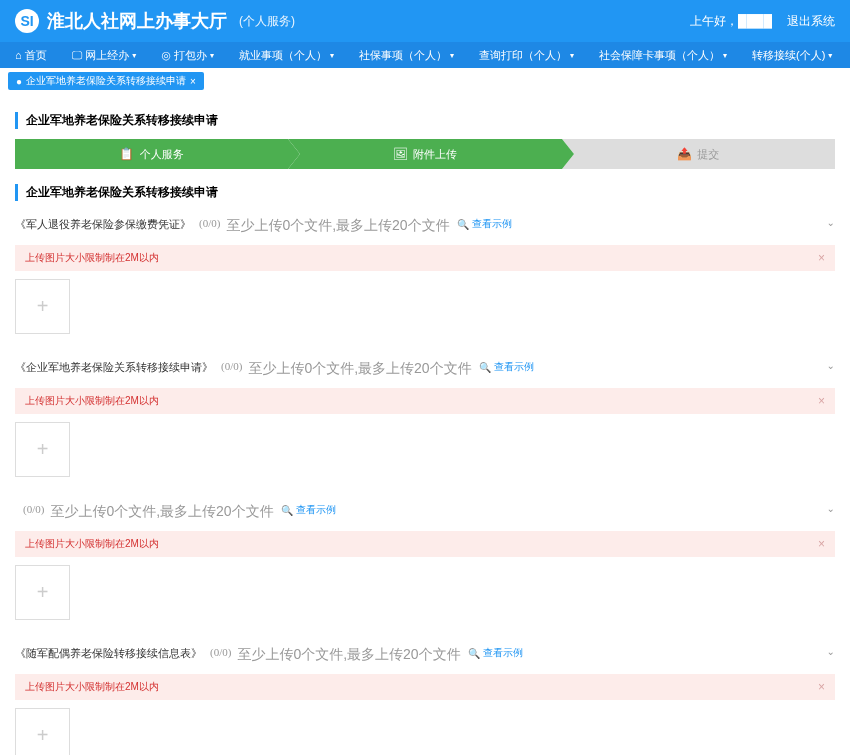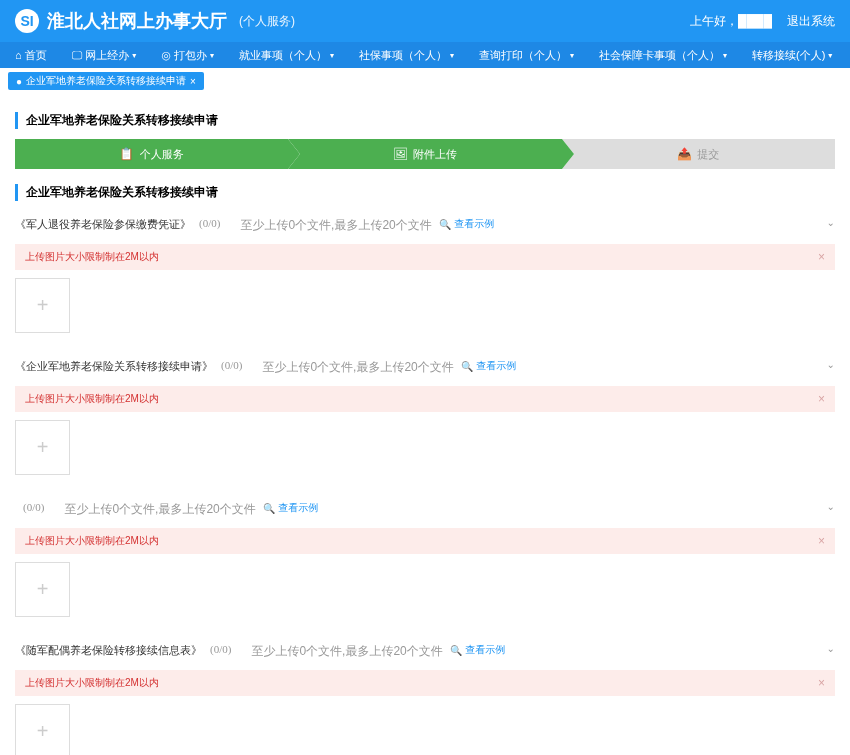--- a/index.html
+++ b/index.html
@@ -26,21 +26,21 @@
 .step-2 { background: #4CAF50; }
 .step-2::before { content: ''; position: absolute; left: 0; top: 0; border-left: 12px solid #fff; border-top: 15px solid transparent; border-bottom: 15px solid transparent; }
 .step-2::after { content: ''; position: absolute; right: -12px; top: 0; border-left: 12px solid #4CAF50; border-top: 15px solid transparent; border-bottom: 15px solid transparent; z-index: 2; }
 .step-3 { background: #ddd; color: #999; }
 .step-3::before { content: ''; position: absolute; left: 0; top: 0; border-left: 12px solid #fff; border-top: 15px solid transparent; border-bottom: 15px solid transparent; }
 .step-icon { font-size: 12px; }
 .upload-section { margin-bottom: 20px; }
 .upload-header { display: flex; align-items: flex-start; padding: 6px 0; font-size: 11px; }
 .upload-title { color: #333; }
 .upload-count { color: #999; margin-left: 8px; font-family: Liberation Serif, serif; }
-.upload-hint { color: #999; margin-left: 20px; font-size: 12px; }
+.upload-hint { color: #999; margin-left: 6px; font-size: 14px; }
 .view-example { color: #2196F3; margin-left: 8px; cursor: pointer; font-size: 10px; display: flex; align-items: center; gap: 2px; }
 .expand-icon { margin-left: auto; color: #999; cursor: pointer; font-size: 10px; }
 .warning-bar { background: #fdecea; color: #d32f2f; padding: 6px 10px; font-size: 10px; display: flex; align-items: center; margin: 4px 0; gap: 10px; }
 .warning-close { margin-left: auto; color: #d9a5a5; cursor: pointer; font-size: 12px; }
 .upload-box { width: 55px; height: 55px; border: 1px solid #ddd; display: flex; align-items: center; justify-content: center; margin-top: 8px; cursor: pointer; color: #ccc; font-size: 20px; font-weight: 300; }
 .icon-sm { font-size: 11px; }
 </style>
 </head>
 <body>
 

